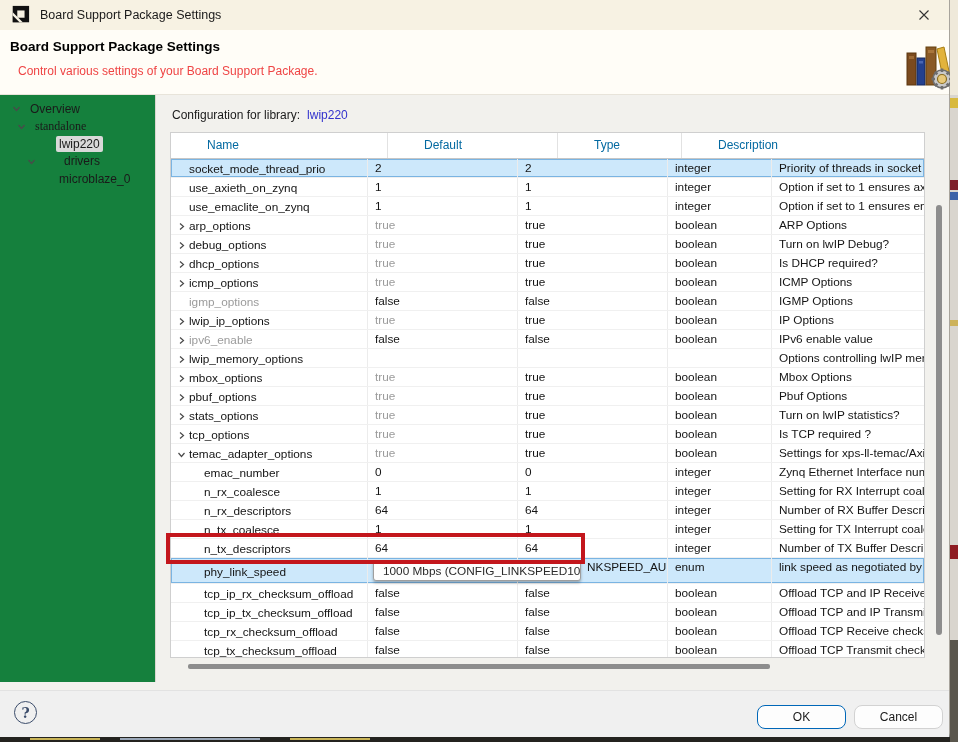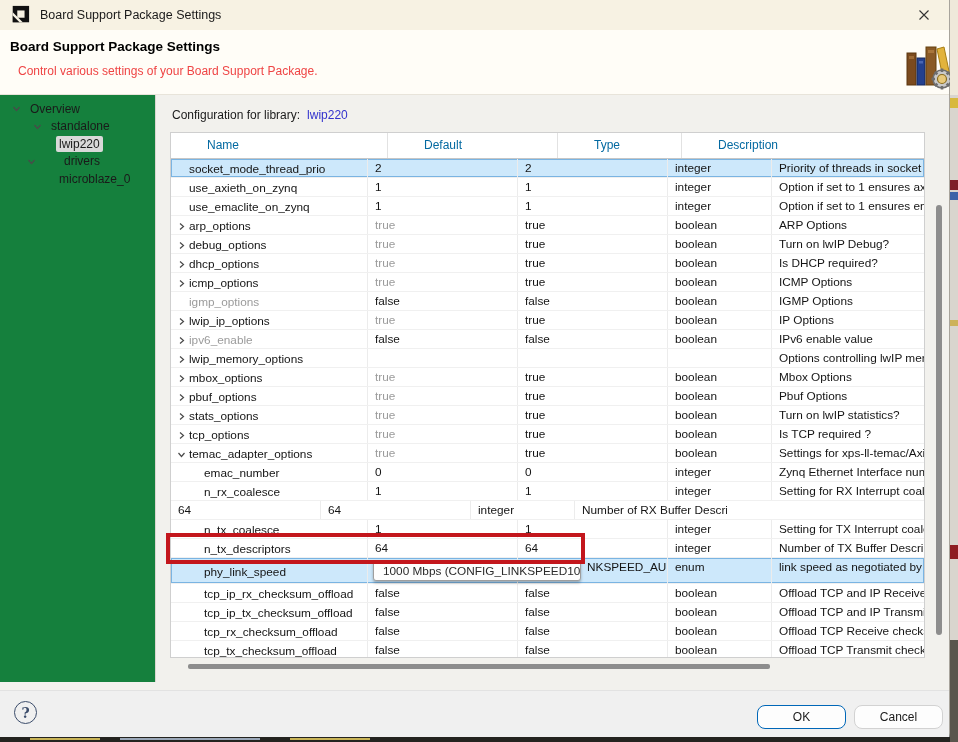--- a/index.html
+++ b/index.html
@@ -129,21 +129,21 @@
   <div class="content">
     <div class="tree-panel" id="tree">
         <div class="tree-item" style="top: 5px; left: 12px;">
           <span class="chev">
             <svg width="9" height="9" viewBox="0 0 9 9">
               <path d="M1.5 3 L4.5 6.5 L7.5 3" fill="none" stroke="#4a4a4a" stroke-width="1.2"></path>
             </svg>
           </span>
           <span class="tree-label">Overview</span>
         </div>
-        <div class="tree-item" style="top: 22.5px; left: 33px;">
+        <div class="tree-item" style="top: 22.5px; left: 17px; font-family: Liberation Serif, serif;">
           <span class="chev">
             <svg width="9" height="9" viewBox="0 0 9 9">
               <path d="M1.5 3 L4.5 6.5 L7.5 3" fill="none" stroke="#4a4a4a" stroke-width="1.2"></path>
             </svg>
           </span>
           <span class="tree-label">standalone</span>
         </div>
         <div class="tree-item" style="top: 40px; left: 56px;">
           <span class="tree-label selected">lwip220</span>
         </div>
@@ -394,20 +394,24 @@
             <div class="cell namec c0">
               <span class="sp33"></span>
               <span class="">n_rx_coalesce</span>
             </div>
             <div class="cell c1">1</div>
             <div class="cell c2">1</div>
             <div class="cell c3">integer</div>
             <div class="cell c4 last">Setting for RX Interrupt coale</div>
           </div>
           <div class="row">
+            <div class="cell namec c0">
+              <span class="sp33"></span>
+              <span class="">n_rx_descriptors</span>
+            </div>
             <div class="cell c1">64</div>
             <div class="cell c2">64</div>
             <div class="cell c3">integer</div>
             <div class="cell c4 last">Number of RX Buffer Descript</div>
           </div>
           <div class="row">
             <div class="cell namec c0">
               <span class="sp33"></span>
               <span class="">n_tx_coalesce</span>
             </div>

